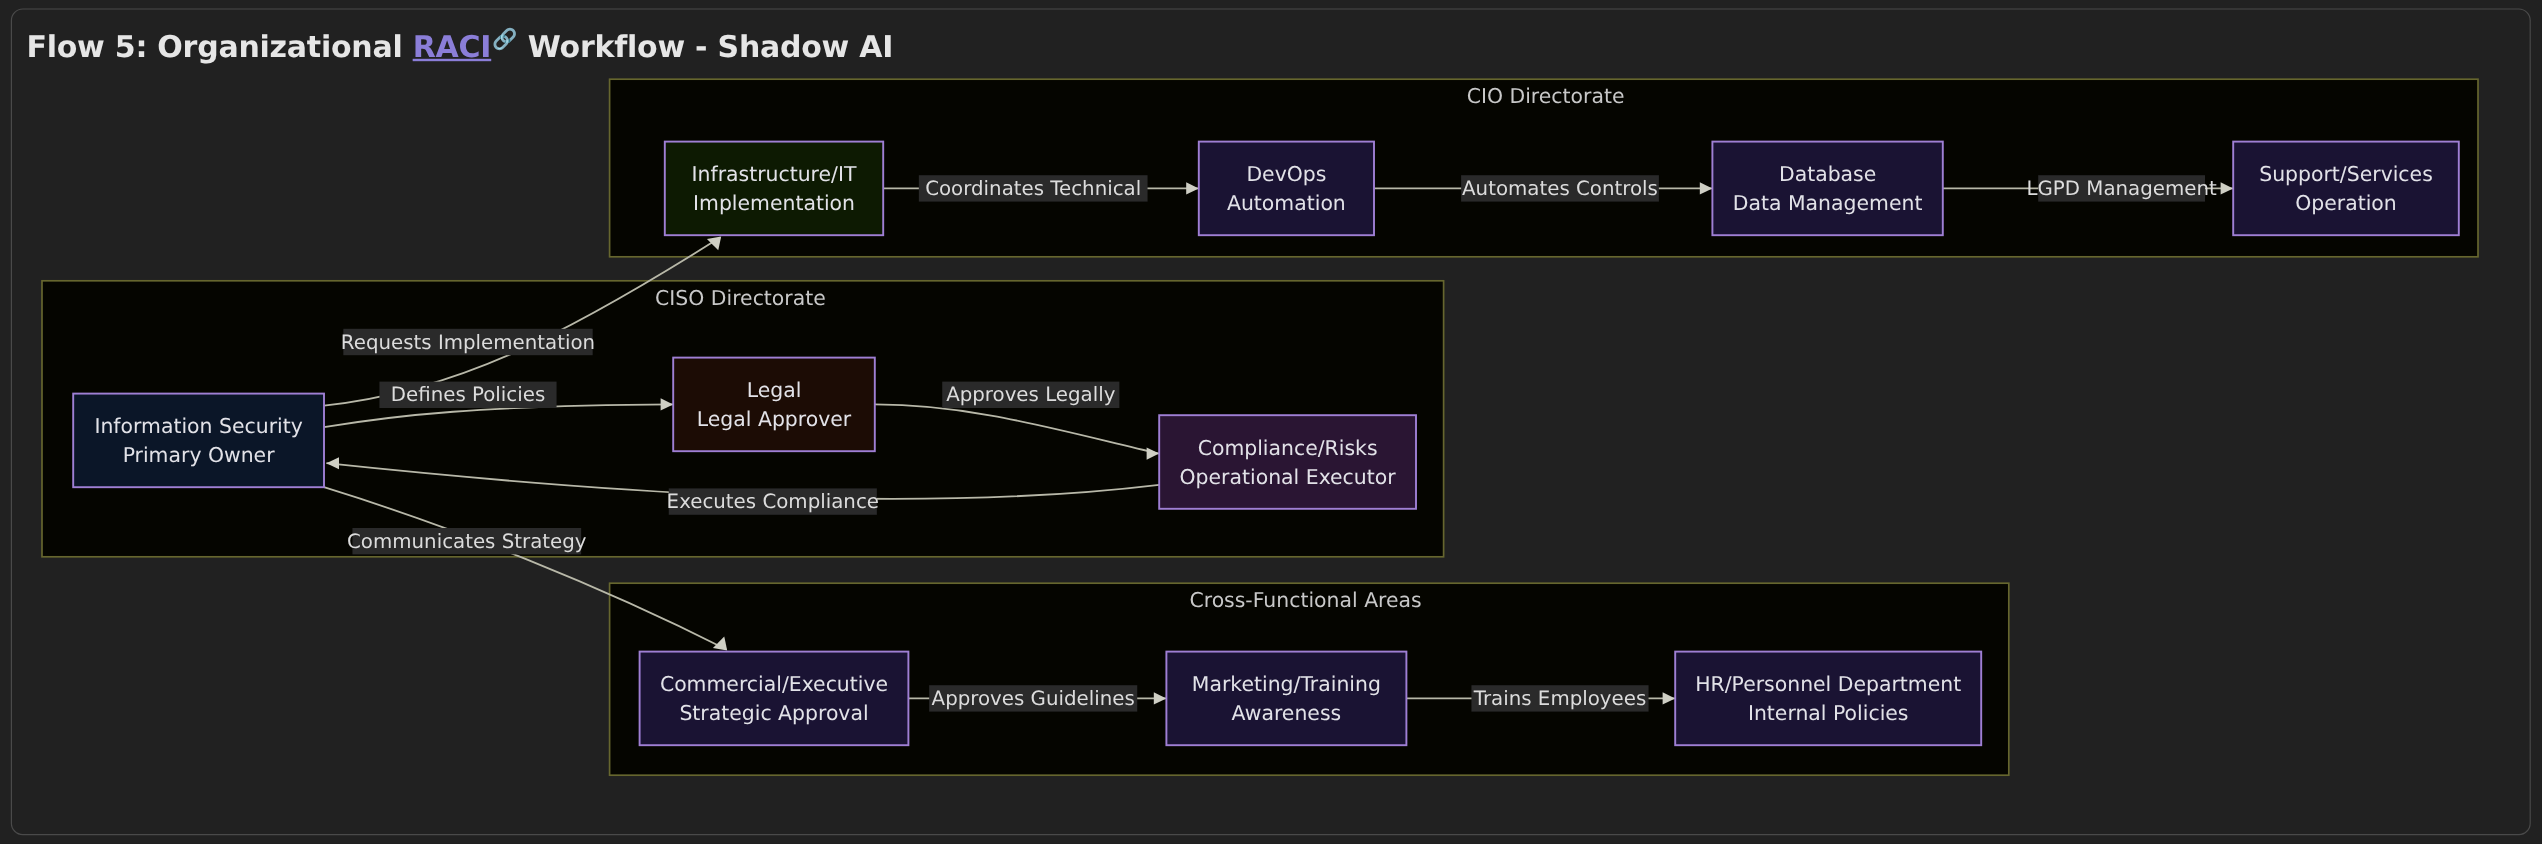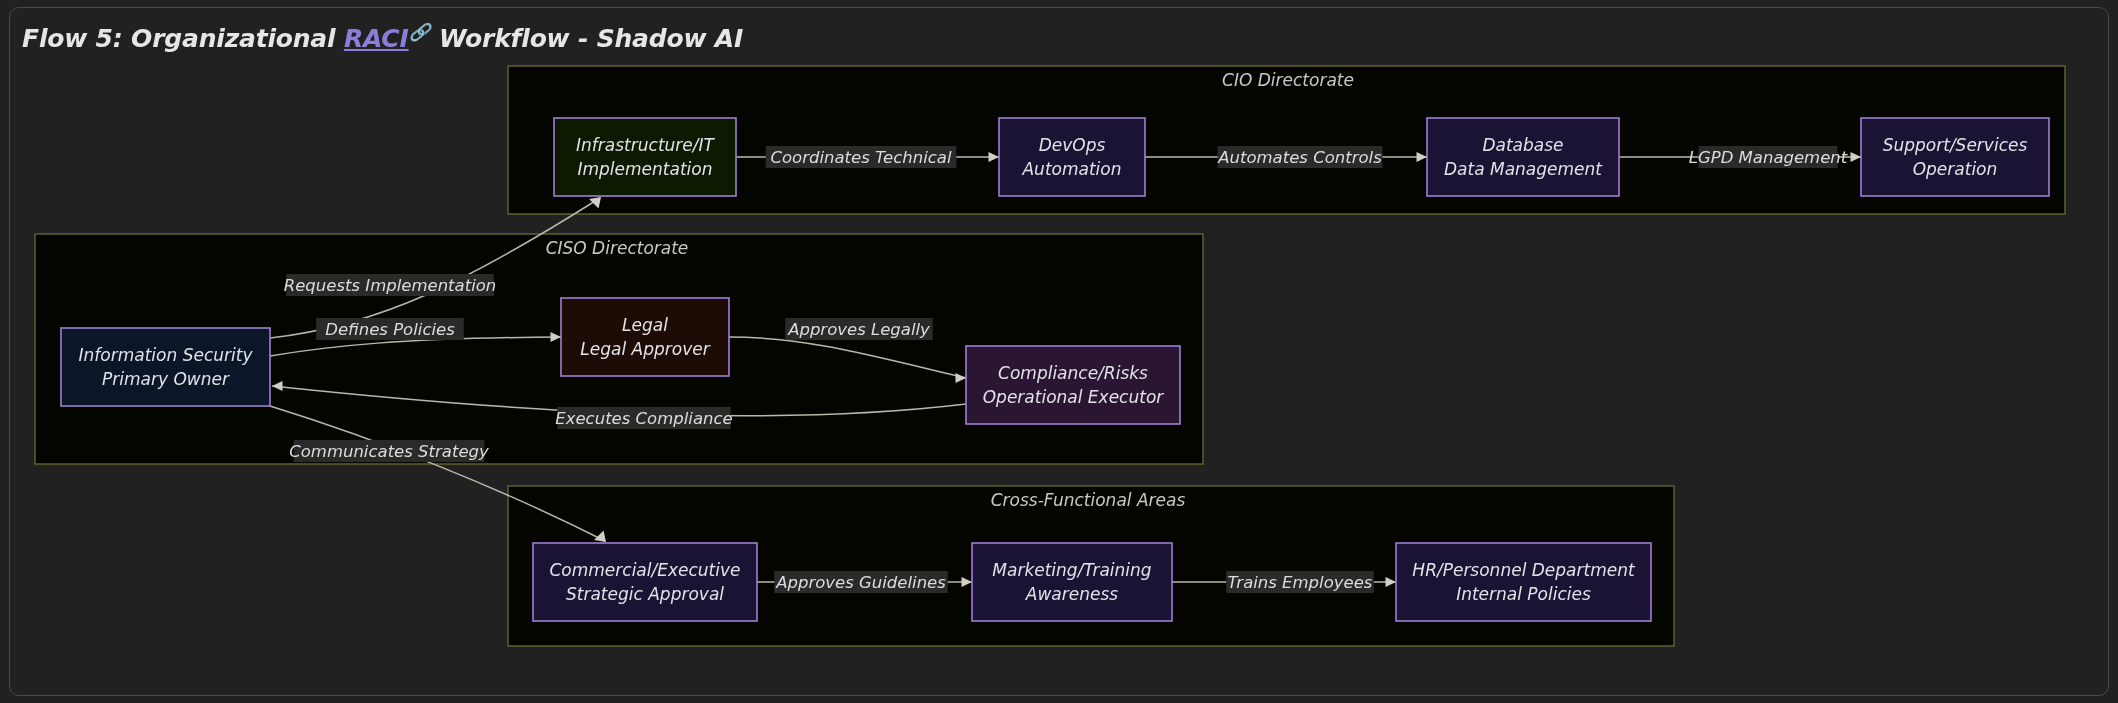--- a/index.html
+++ b/index.html
@@ -7,21 +7,20 @@
     margin: 0; padding: 0;
     background: #212121;
     width: 2118px; height: 703px;
     overflow: hidden;
     font-family: "DejaVu Sans", sans-serif;
   }
   #page {
     position: relative;
     width: 2118px; height: 525px;
     background: #212121;
-    font-style: italic;
   }
   .doc-frame {
     position: absolute;
     left: 9px; top: 7px;
     width: 2100px; height: 689px;
     border: 1px solid #4a4a4a;
     border-radius: 10px;
     background: #212121;
   }
   .title {

